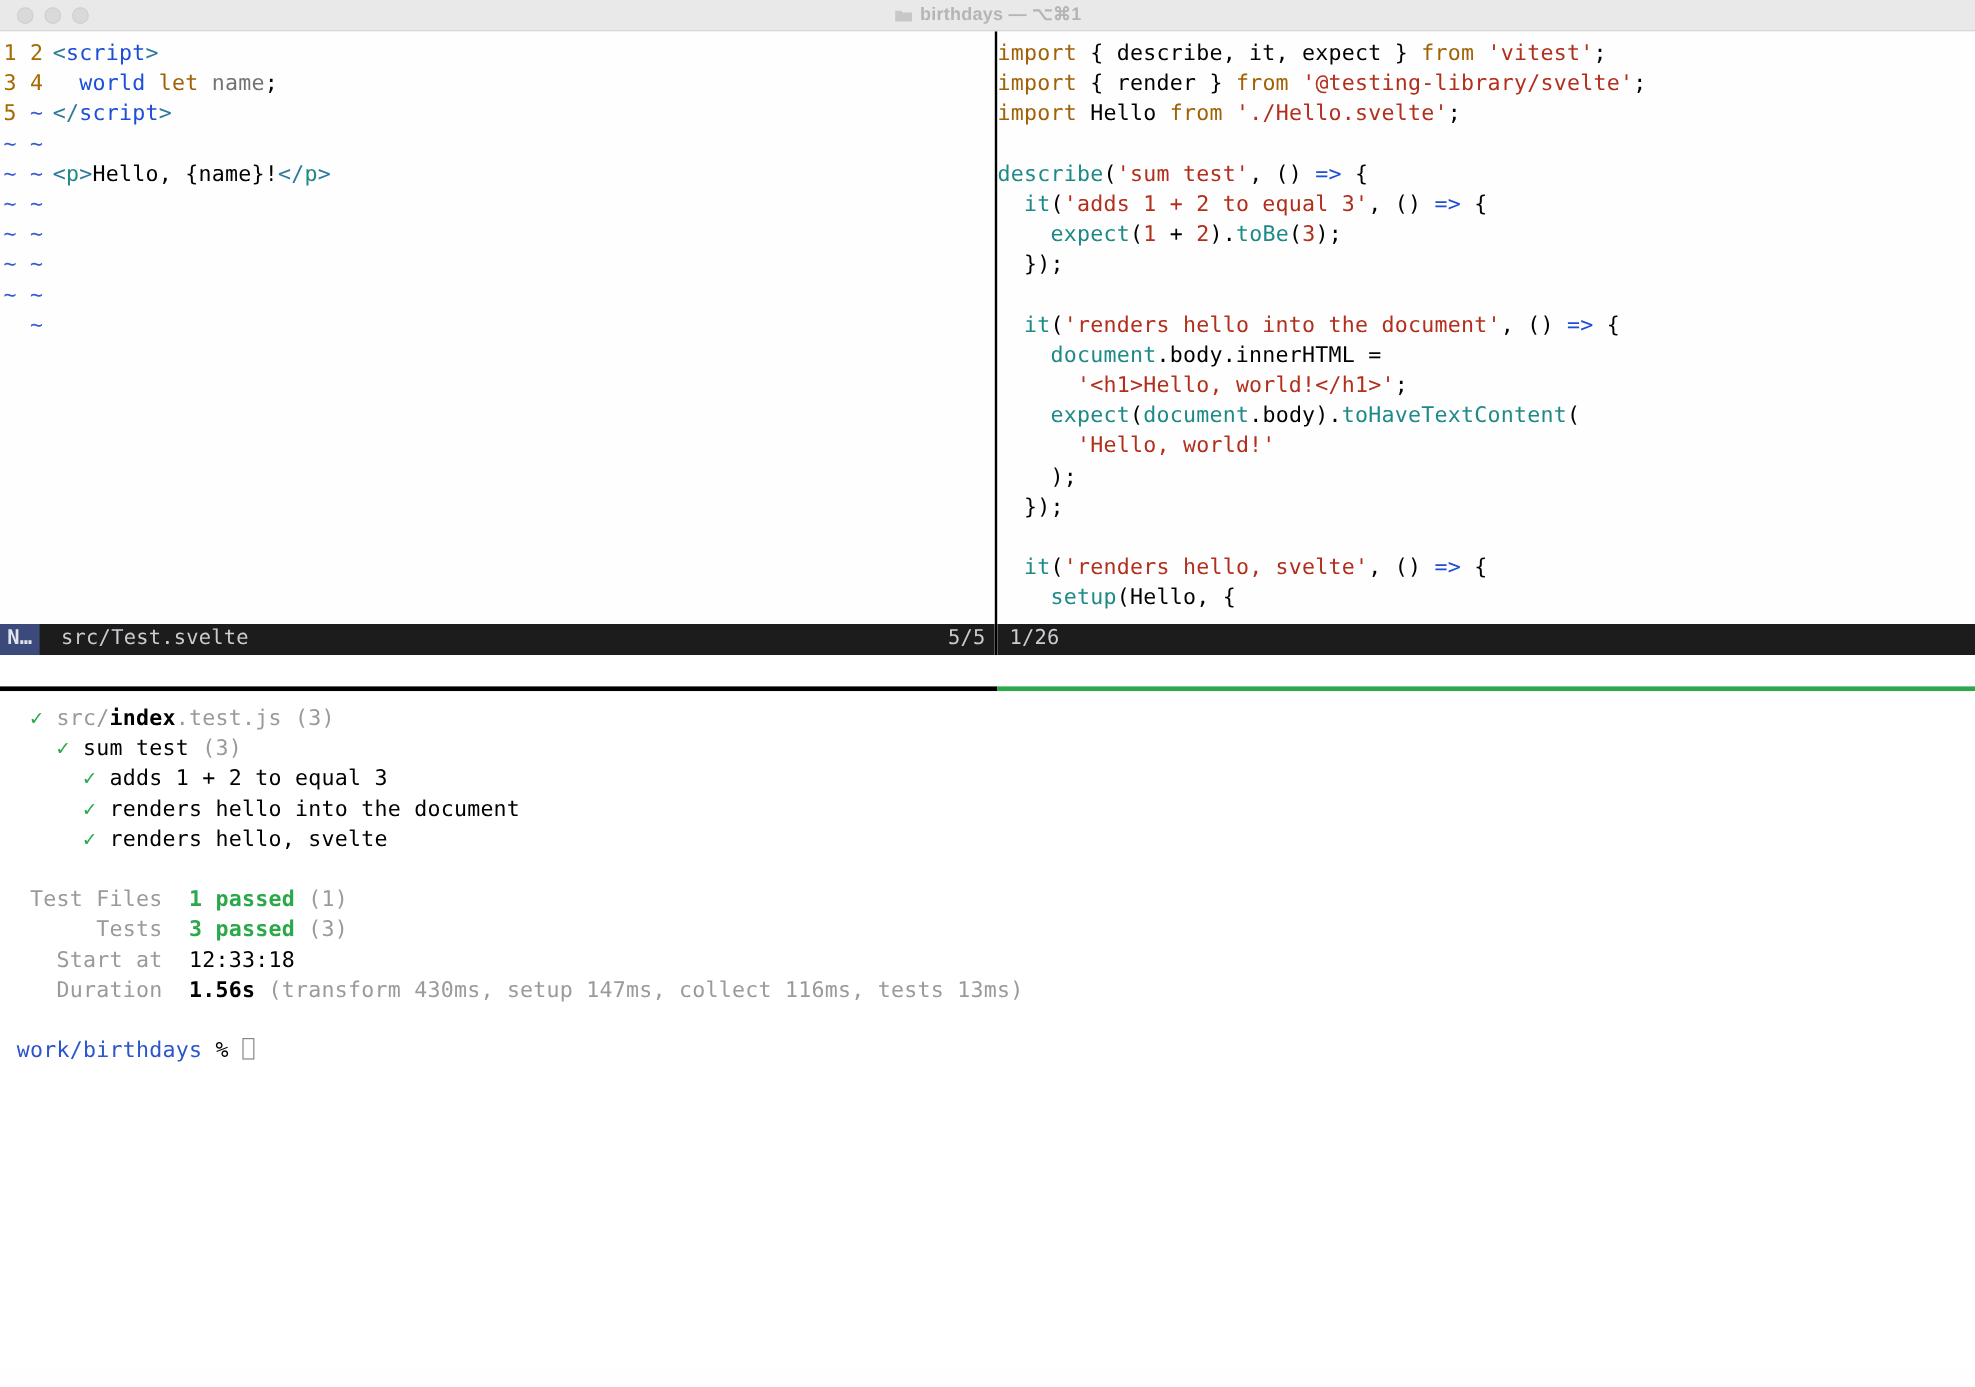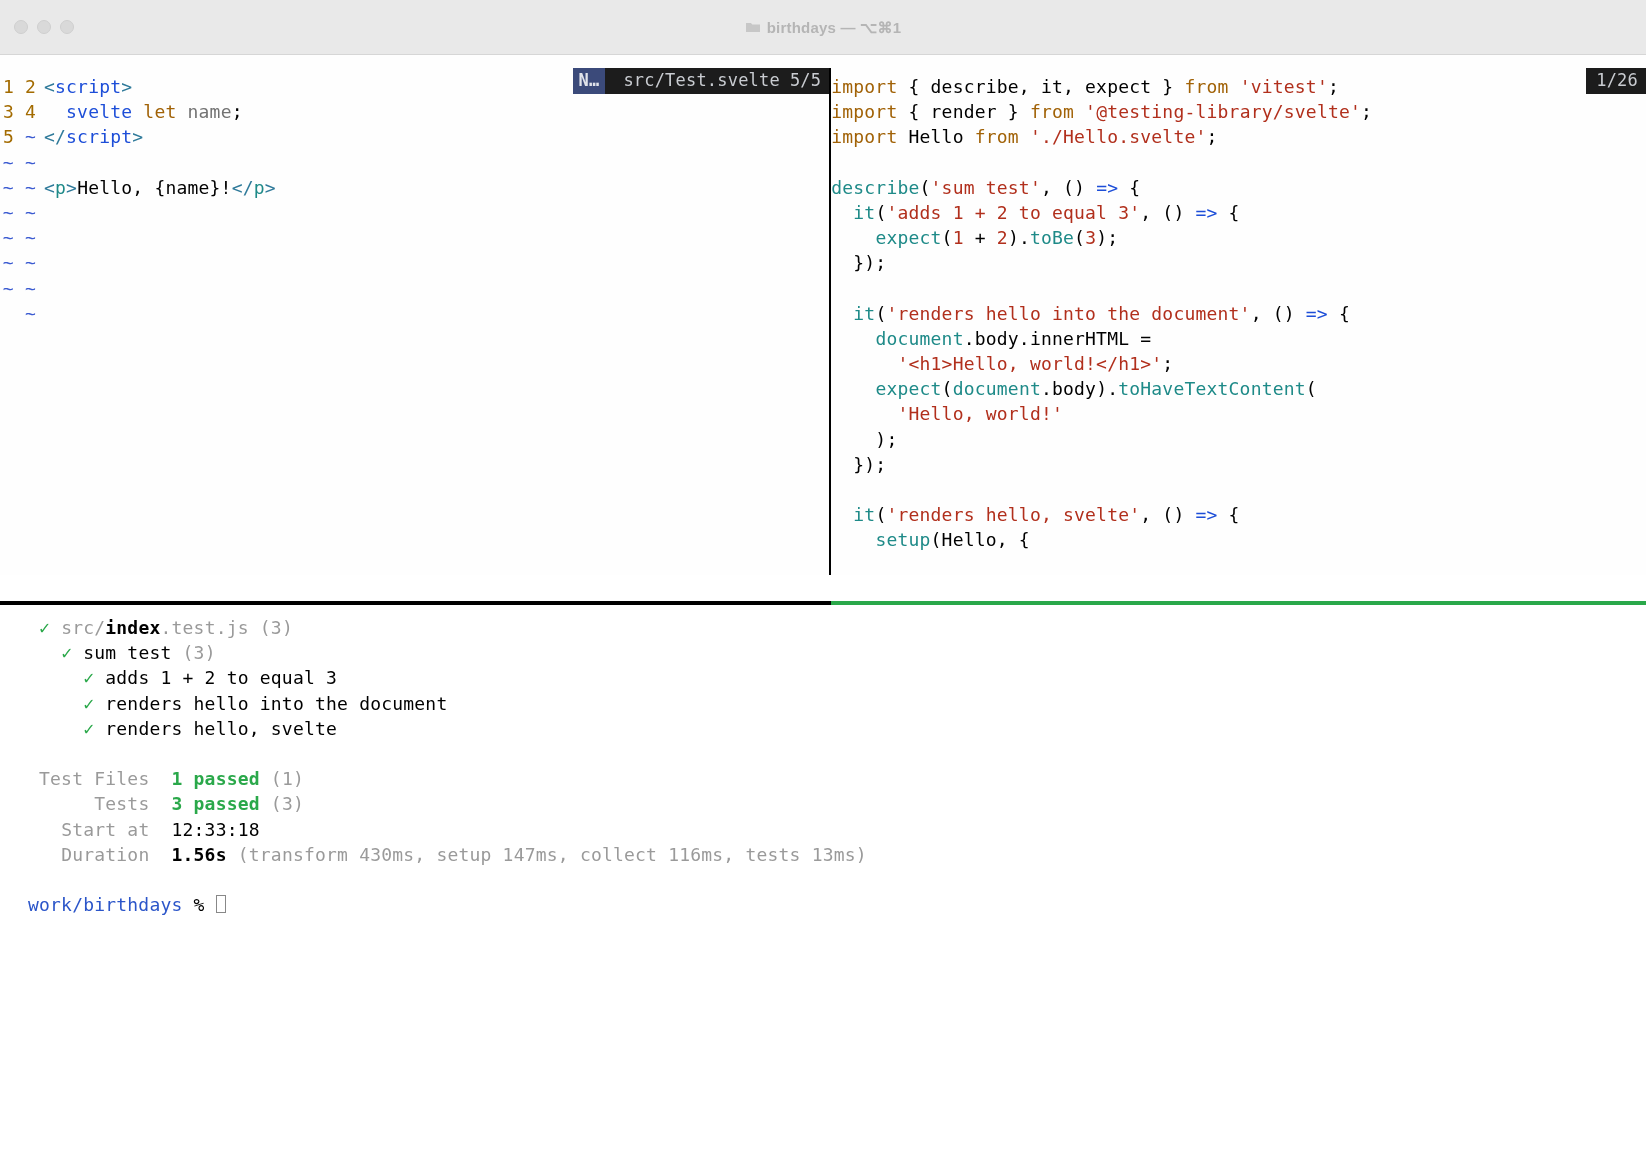--- a/index.html
+++ b/index.html
@@ -8,21 +8,21 @@
     font-family: "SF Mono", "Menlo", "Consolas", monospace;
     font-size: 18px;
     line-height: 1.4;
     background: #fefefe;
     color: #000;
     letter-spacing: 0.2px;
   }
 
   
   .titlebar {
-    height: 55px;
+    height: 26px;
     background: #e9e9e9;
     border-bottom: 1px solid #d6d6d6;
     display: flex;
     align-items: center;
     position: relative;
   }
   .traffic-lights {
     display: flex;
     gap: 9px;
     padding-left: 14px;
@@ -58,23 +58,22 @@
     display: flex;
     flex-direction: column;
     height: calc(100% - 42px);
   }
   .editor-row {
     display: flex;
     height: 520px;
   }
   .pane {
     display: flex;
-    flex-direction: row;
+    flex-direction: column;
     overflow: hidden;
-    margin-top: 13px;
   }
   .pane-left  { width: 50.5%; border-right: 2px solid #000; }
   .pane-right { width: 49.5%; }
 
   .code-area {
     flex: 1;
     display: flex;
     padding-top: 6px;
   }
   .gutter {
@@ -132,21 +131,21 @@
   .hsep .r { width: 49.5%; background: #2aa84a; }
 
   .spacer-white {
     height: 26px;
     background: #fff;
   }
 
   
   .terminal {
     background: #fff;
-    padding: 10px 14px 14px 28px;
+    padding: 10px 14px 14px 14px;
     font-size: 18px;
     white-space: pre;
     flex: 1;
   }
   .t-dim   { color: #9a9a9a; }
   .t-greenb{ color: #2aa84a; font-weight: 700; }
   .t-black { color: #000; }
   .t-blackb{ color: #000; font-weight: 700; }
   .t-blue  { color: #2b55c9; }
 
@@ -198,21 +197,21 @@
 <span class="tilde">~</span>
 <span class="tilde">~</span>
 <span class="tilde">~</span>
 <span class="tilde">~</span>
 <span class="tilde">~</span>
 <span class="tilde">~</span>
 <span class="tilde">~</span>
 <span class="tilde">~</span>
 </div>
         <div class="code" id="code-left"><span class="c-tag">&lt;</span><span class="c-kw2">script</span><span class="c-tag">&gt;</span>
-  <span class="c-kw2">svelte</span> <span class="c-kw">let</span> <span class="c-name">name</span>;
+  <span class="c-kw2">world</span> <span class="c-kw">let</span> <span class="c-name">name</span>;
 <span class="c-tag">&lt;/</span><span class="c-kw2">script</span><span class="c-tag">&gt;</span>
 
 <span class="c-tag">&lt;</span><span class="c-fn">p</span><span class="c-tag">&gt;</span>Hello, {name}!<span class="c-tag">&lt;/</span><span class="c-fn">p</span><span class="c-tag">&gt;</span>
 
 
 
 
 
 
 

